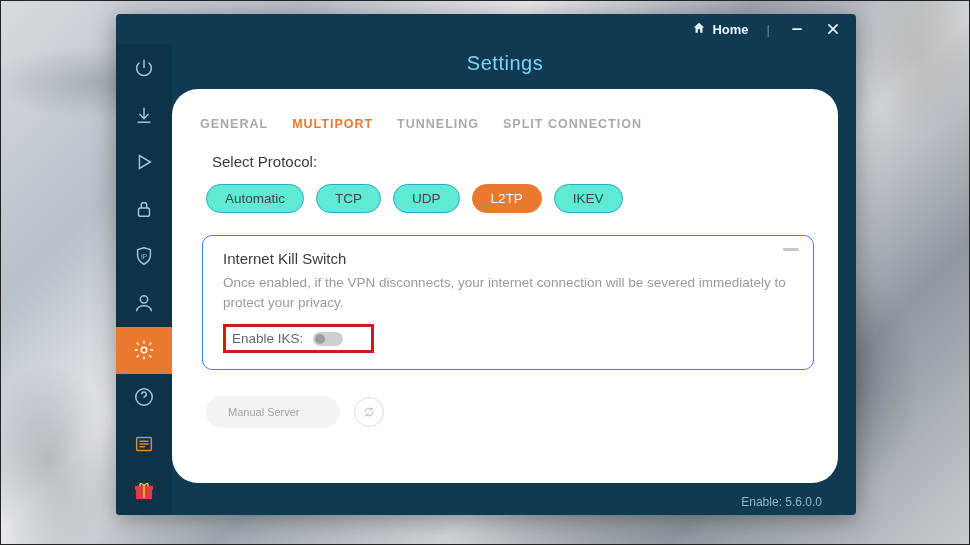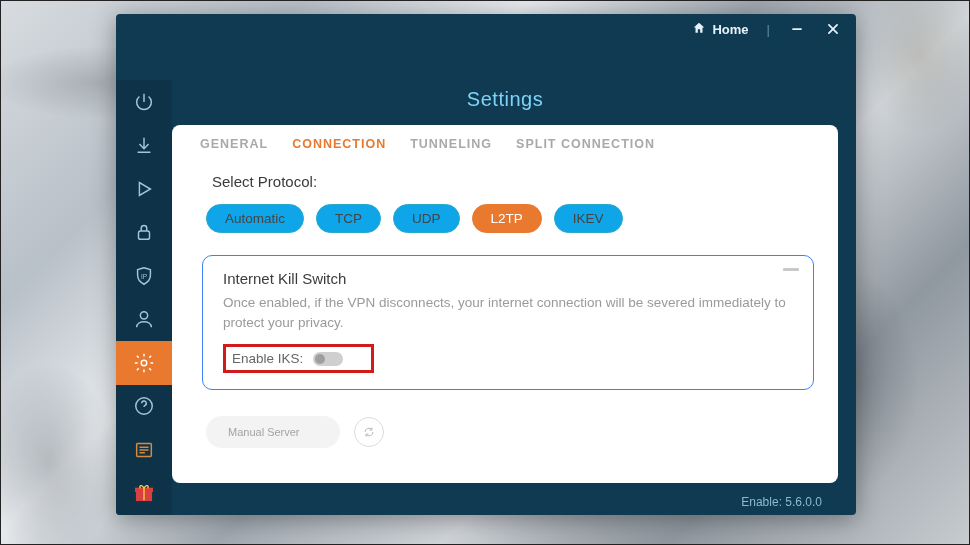--- a/index.html
+++ b/index.html
@@ -45,21 +45,21 @@
       align-items: center;
       justify-content: flex-end;
       padding: 0 14px;
       gap: 18px;
       color: #e6f2fa;
       font-size: 13px;
     }
     .home-link { display:flex; align-items:center; gap:6px; cursor:pointer; font-weight:600; }
     .title-sep { color: #5b8fa8; }
     .winbtn { width:18px; display:flex; justify-content:center; cursor:pointer; color:#e6f2fa;}
-    .body-row { flex:1; display:flex; min-height:0;margin-top:36px; }
+    .body-row { flex:1; display:flex; min-height:0; }
     .sidebar {
       width: 56px;
       background: #0e3248;
       display:flex;
       flex-direction:column;
     }
     .side-item {
       height: 48px;
       display:flex;
       align-items:center;
@@ -74,40 +74,40 @@
       text-align:center;
       color:#7fd3f7;
       font-size:20px;
       font-weight:400;
       letter-spacing:.5px;
       padding: 8px 0 14px;
     }
     .content-col { flex:1; display:flex; flex-direction:column; padding: 0 18px 0 0; }
     .panel {
       background:#fff;
-      border-radius:8px;
+      border-radius:26px;
       flex:1;
       margin-bottom: 8px;
-      padding: 12px 24px 18px 28px;
+      padding: 28px 24px 18px 28px;
       overflow:auto;
       color:#333;
     }
     .tabs { display:flex; gap: 24px; font-size:12.5px; letter-spacing:1px; color:#a9a9a9; margin-bottom:22px; font-weight:600;}
     .tab { cursor:pointer; }
     .tab.active { color:#e9792e; }
     .section-label { font-size:15px; color:#3a3a3a; margin: 0 0 14px 12px; }
     .pill-row { display:flex; gap:12px; margin-left:6px; margin-bottom:22px; }
     .pill {
       border:1px solid #2aa9c7;
       color:#444;
       border-radius: 18px;
       padding: 6px 18px;
       font-size:13.5px;
       cursor:pointer;
-      background:#0ea5e9;
+      background:#5eead4;
     }
     .pill.active { background:#e9792e; border-color:#e9792e; color:#fff; }
     .card {
       border:1px solid #3b82f6;
       border-radius:10px;
       padding: 14px 20px 16px;
       position:relative;
       margin-left:2px;
       margin-bottom: 26px;
     }
@@ -222,21 +222,21 @@
           </svg>
       </div>
     </div>
 
     <div class="content-col">
       <div class="header-title">Settings</div>
 
       <div class="panel">
         <div class="tabs">
           <div class="tab">GENERAL</div>
-          <div class="tab active">CONNECTION</div>
+          <div class="tab active">MULTIPORT</div>
           <div class="tab">TUNNELING</div>
           <div class="tab">SPLIT CONNECTION</div>
         </div>
 
         <div class="section-label">Select Protocol:</div>
 
         <div class="pill-row">
           <div class="pill">Automatic</div>
           <div class="pill">TCP</div>
           <div class="pill">UDP</div>

